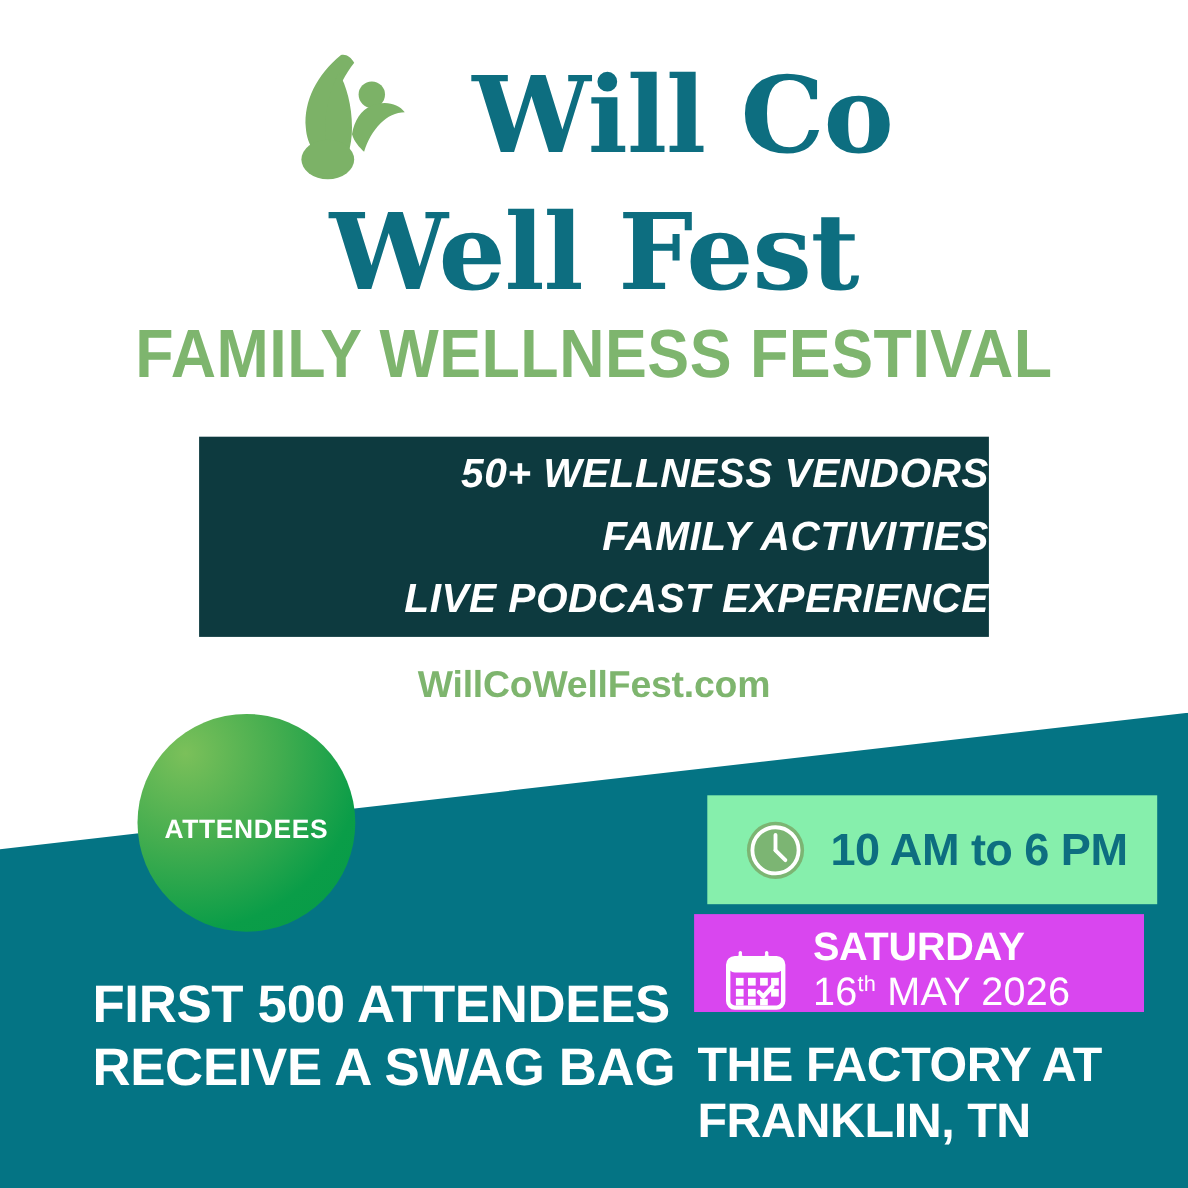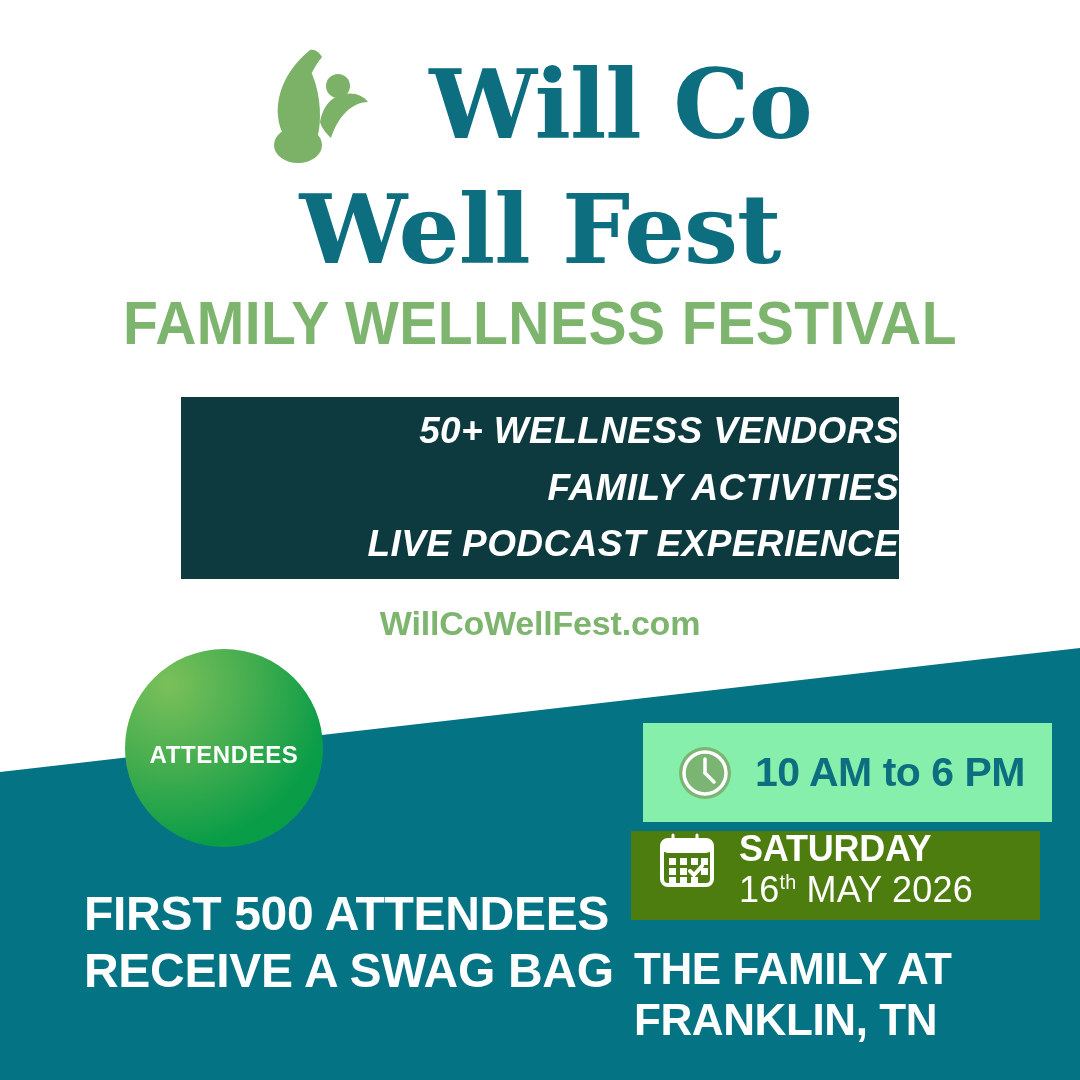--- a/index.html
+++ b/index.html
@@ -181,23 +181,23 @@
     font-size: 41px;
     letter-spacing: -0.5px;
   }
 
   
   .date-bar {
     position: absolute;
     left: 631px; top: 831px;
     width: 409px;
     height: 89px;
-    background: #4d7c0f;
-    display: flex;
-    align-items: flex-start;
+    background: #d946ef;
+    display: flex;
+    align-items: flex-end;
     gap: 22px;
     padding-left: 26px;
     box-sizing: border-box;
   }
   .cal-icon { width: 60px; height: 58px; flex: 0 0 auto; display:block; }
   .date-block { display: flex; flex-direction: column; line-height: 1; }
   .date-day {
     color: #ffffff;
     font-family: "Liberation Sans", sans-serif;
     font-weight: 700;
@@ -295,17 +295,17 @@
       <rect x="34" y="46" width="7" height="6" fill="#ffffff"></rect>
       <path d="M33 40 l4 4 l8 -9" fill="none" stroke="#ffffff" stroke-width="4" stroke-linecap="round" stroke-linejoin="round"></path>
     </svg>
     <div class="date-block">
       <div class="date-day">SATURDAY</div>
       <div class="date-full"><span>16</span><sup>th</sup> <span>MAY 2026</span></div>
     </div>
   </div>
 
   <div class="venue">
-    <div>THE FAMILY AT</div>
+    <div>THE FACTORY AT</div>
     <div>FRANKLIN, TN</div>
   </div>
 
 </div>
 
 </body></html>

